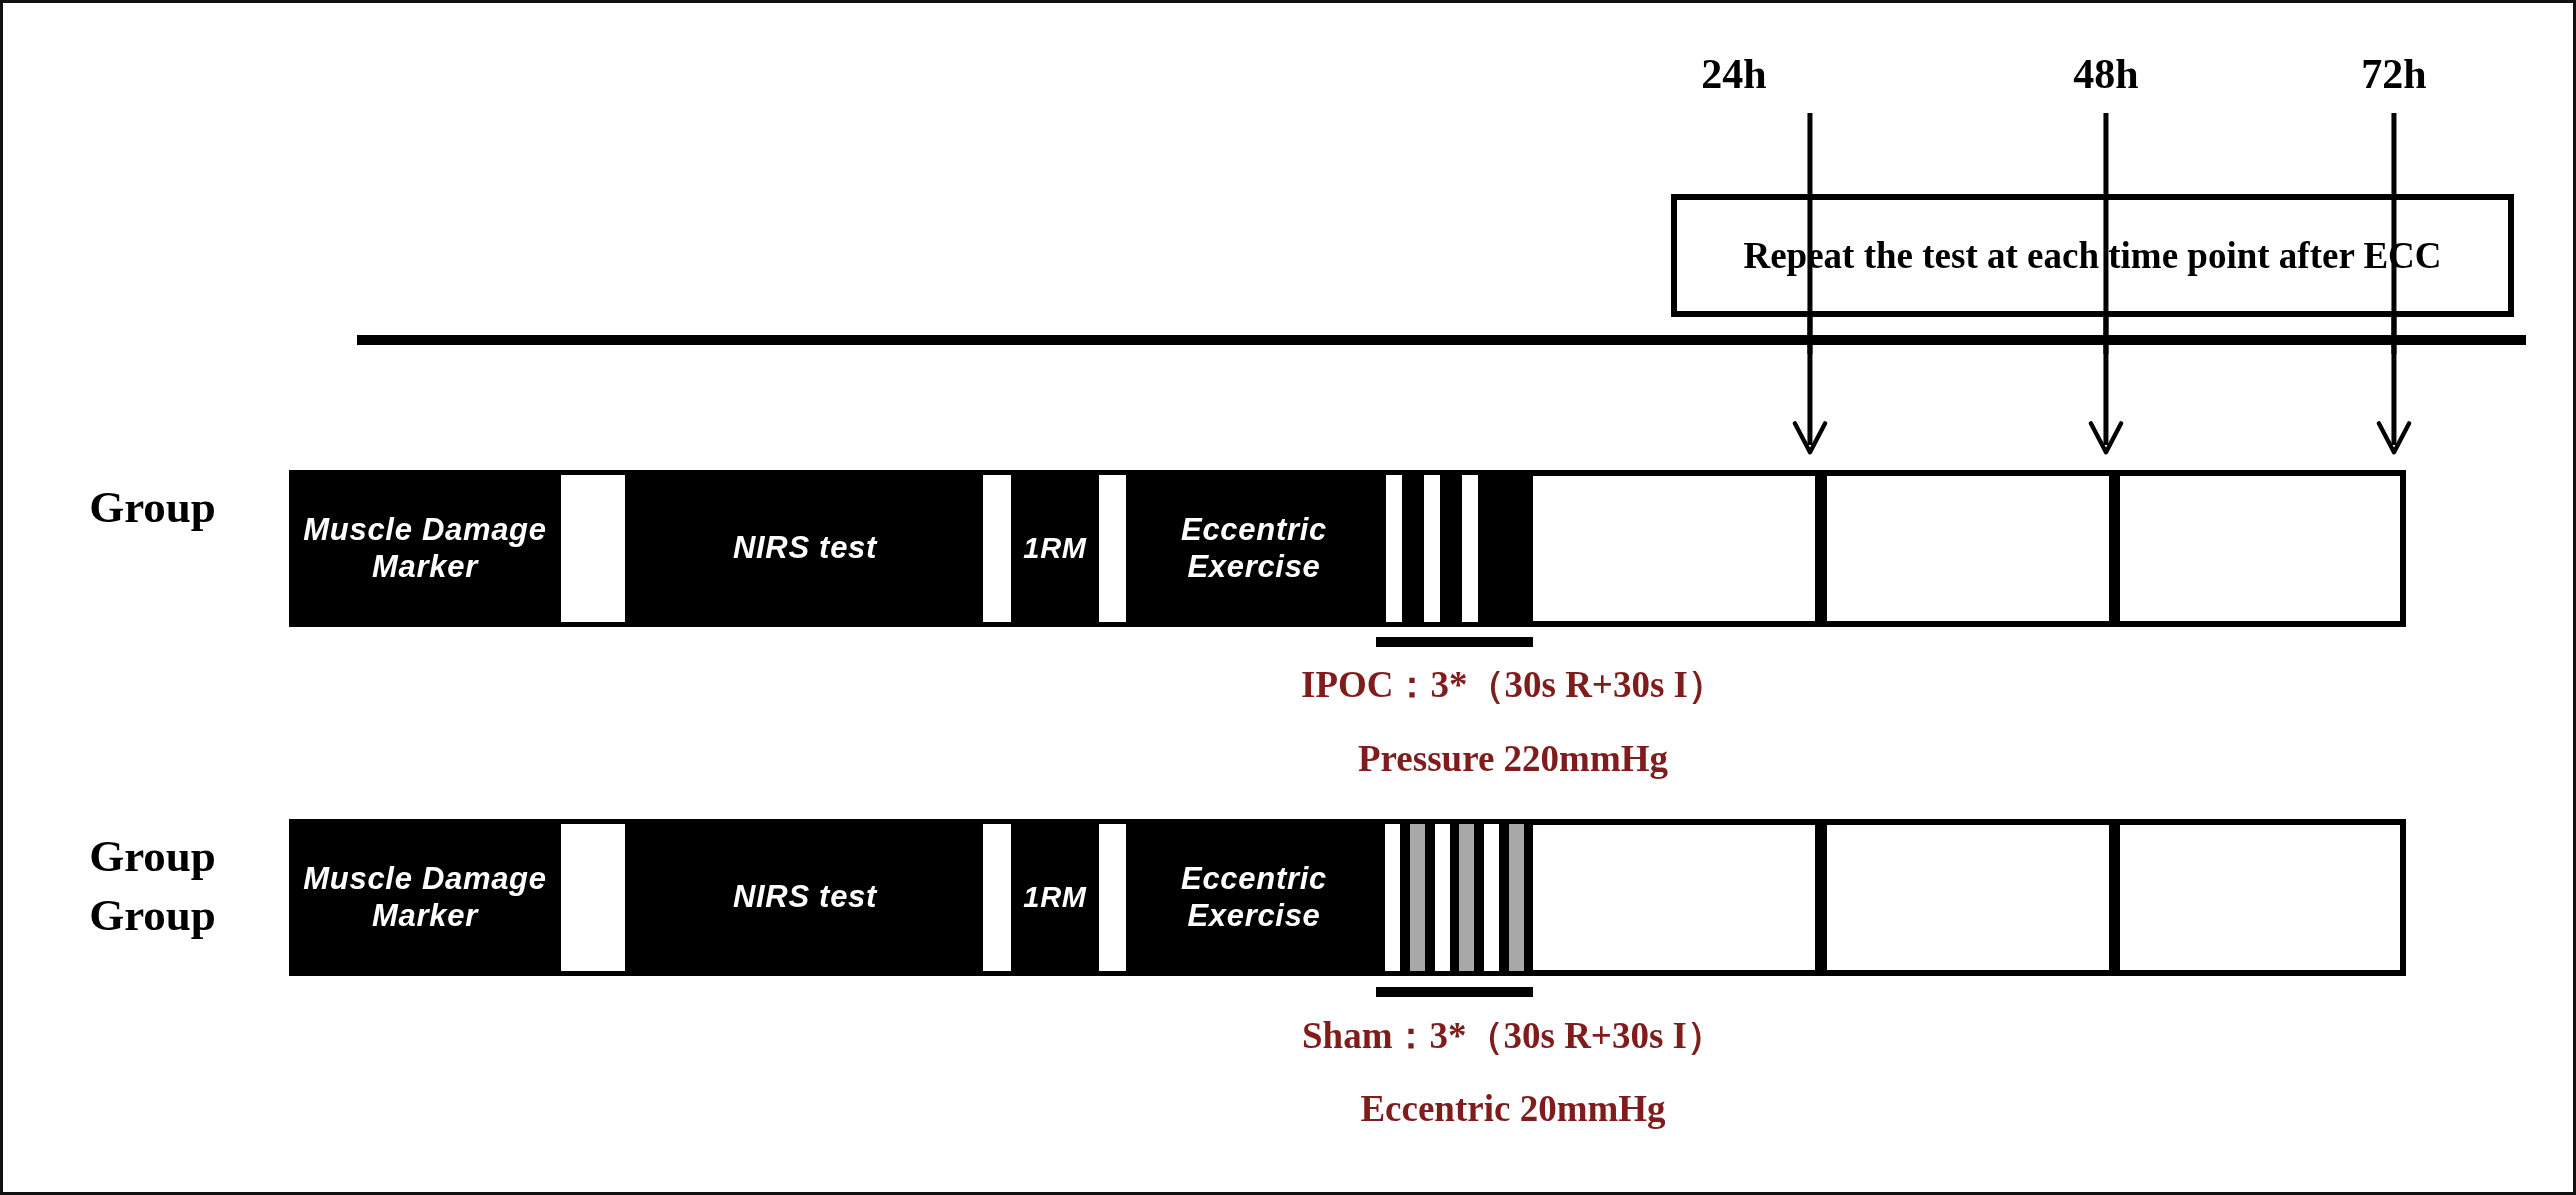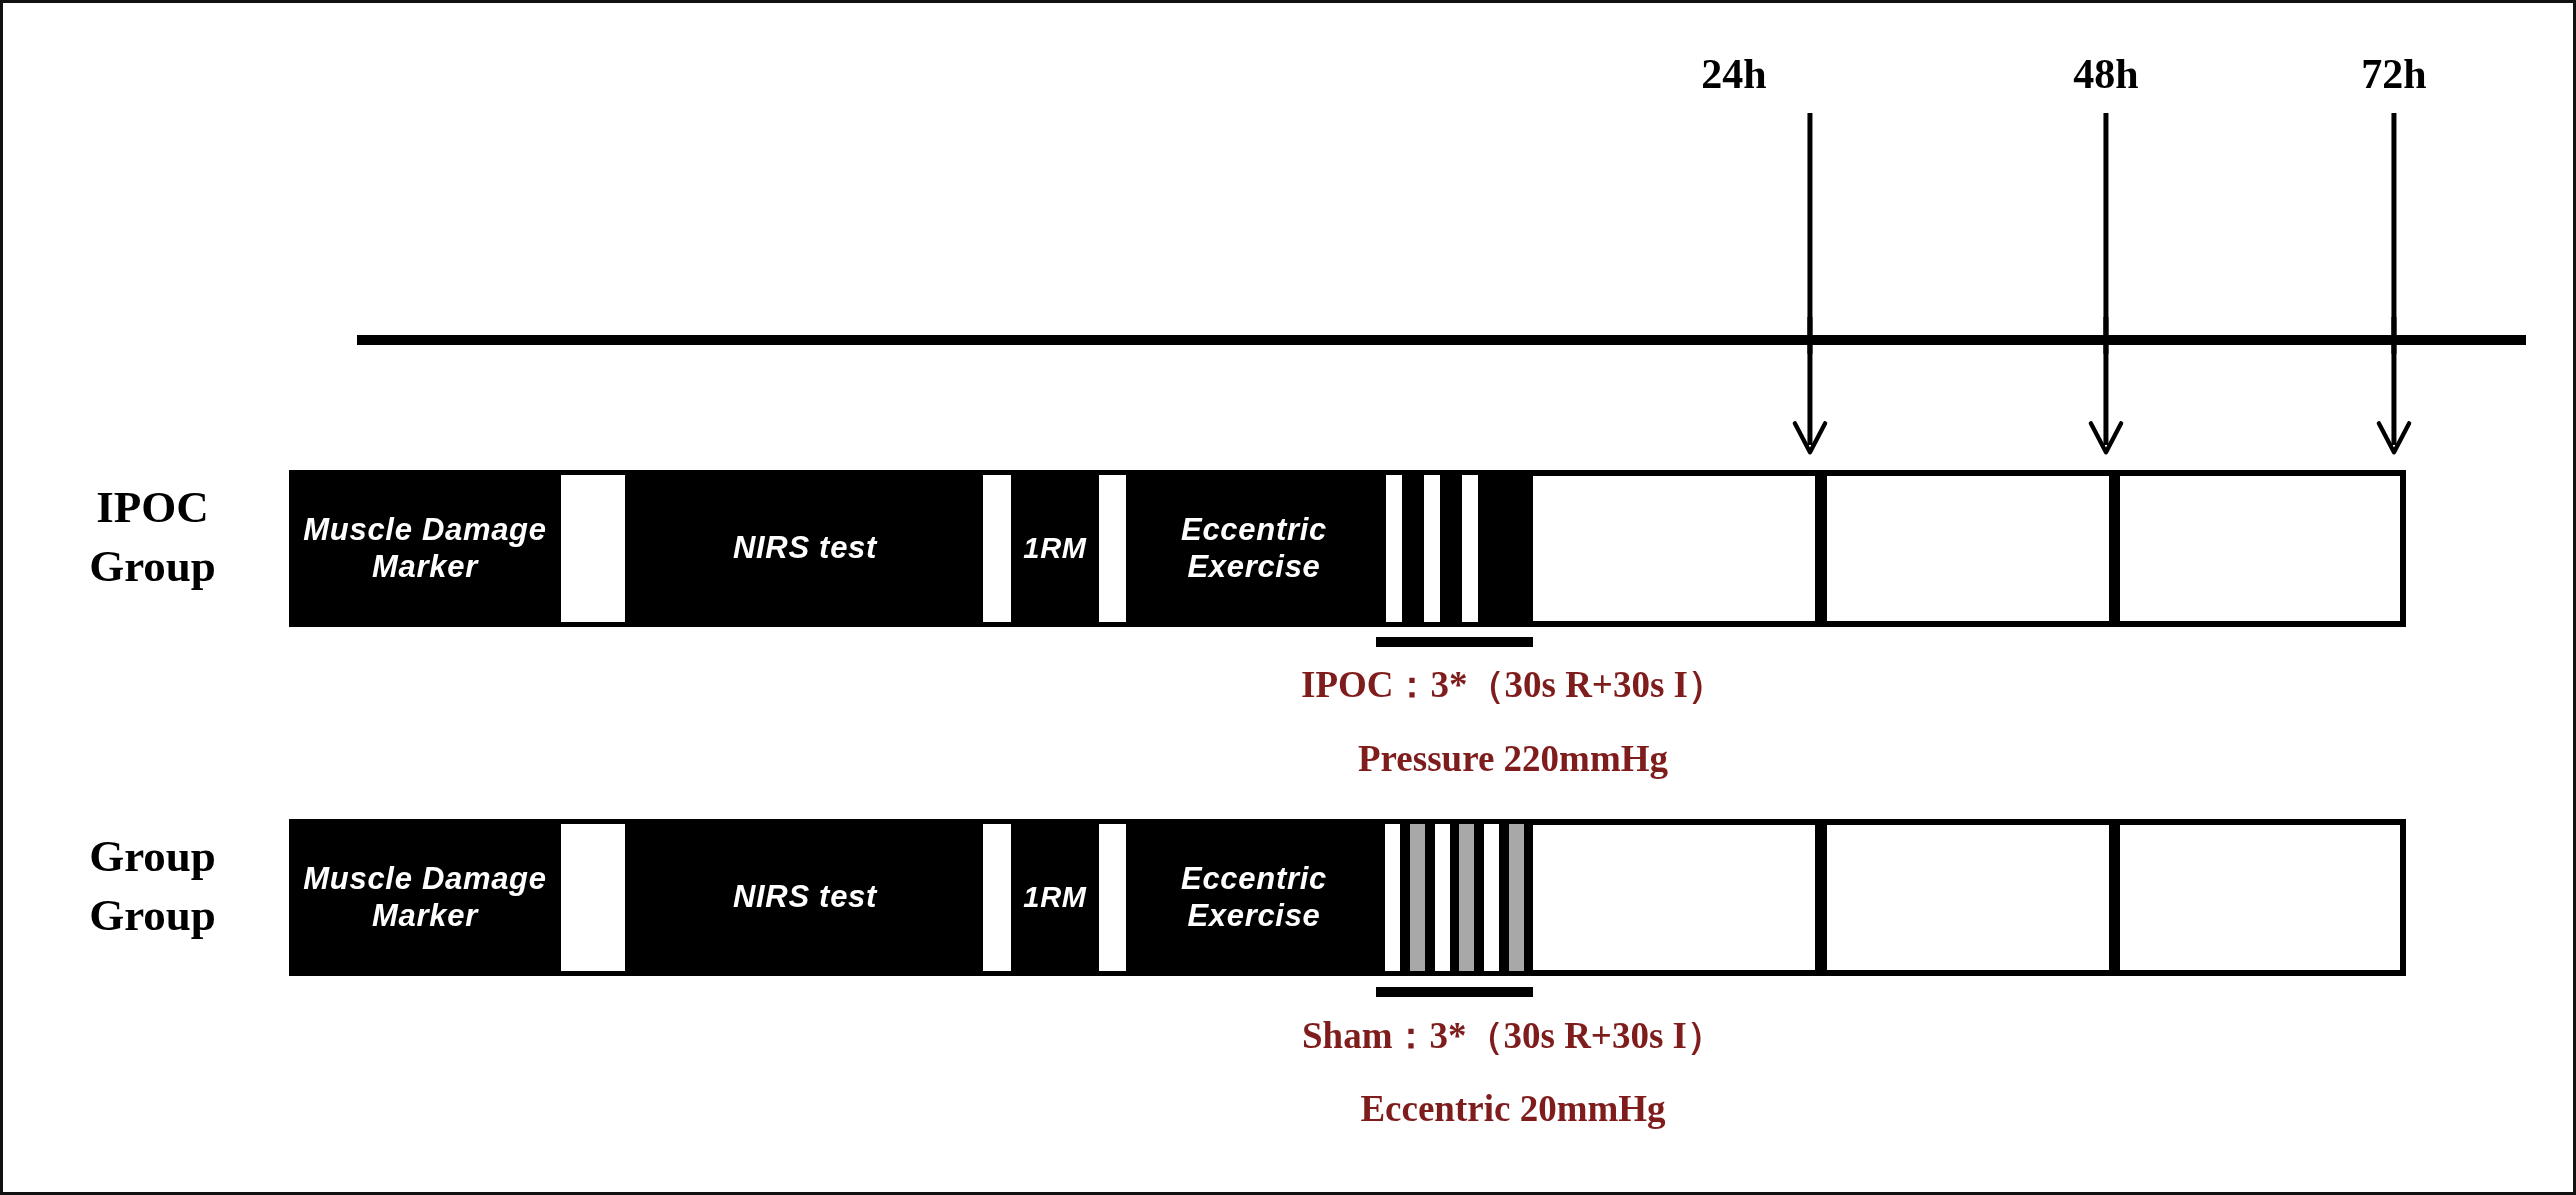--- a/index.html
+++ b/index.html
@@ -167,20 +167,23 @@
     transform: translateX(-50%);
   }
 </style>
 </head>
 <body>
 
 <div id="page">
 
   <div class="timeline-rule"></div>
 
+  <div class="repeat-box">
+    <span class="repeat-box-text">Repeat the test at each time point after ECC</span>
+  </div>
 
   <div id="timepoint-layer">
       <div class="tp-label" style="left: 1731px; top: 50px;">24h</div>
       <div class="tp-stem-top" style="left: 1807px; top: 110px; height: 241px;"></div>
       <div class="tp-stem-bottom" style="left: 1807px; top: 314px; height: 128px;"></div>
       <div class="tp-arrowhead" style="left: 1807px; top: 416px;">
         <svg viewBox="0 0 54 54">
           <path d="M6 6 L27 46 L48 6" fill="none" stroke="#000000" stroke-width="6" stroke-linecap="round" stroke-linejoin="round"></path>
         </svg>
       </div>
@@ -197,21 +200,20 @@
       <div class="tp-stem-bottom" style="left: 2391px; top: 314px; height: 128px;"></div>
       <div class="tp-arrowhead" style="left: 2391px; top: 416px;">
         <svg viewBox="0 0 54 54">
           <path d="M6 6 L27 46 L48 6" fill="none" stroke="#000000" stroke-width="6" stroke-linecap="round" stroke-linejoin="round"></path>
         </svg>
       </div>
     </div>
 
   <div id="groups-layer">
       <div class="group-label" style="left: 29px; top: 475px;">
-        <div>IPOC</div>
         <div>Group</div>
       </div>
       <div class="protocol-row" style="top: 467px;">
         <div class="bar-black" style="left: 0px; width: 1238px;"></div>
         <div class="gap-white" style="left: 272px; width: 64px;"></div>
         <div class="gap-white" style="left: 694px; width: 28px;"></div>
         <div class="gap-white" style="left: 810px; width: 27px;"></div>
         <div class="seg-label" style="left: 0px; width: 272px;">
           <div>
             <div>Muscle Damage</div>

